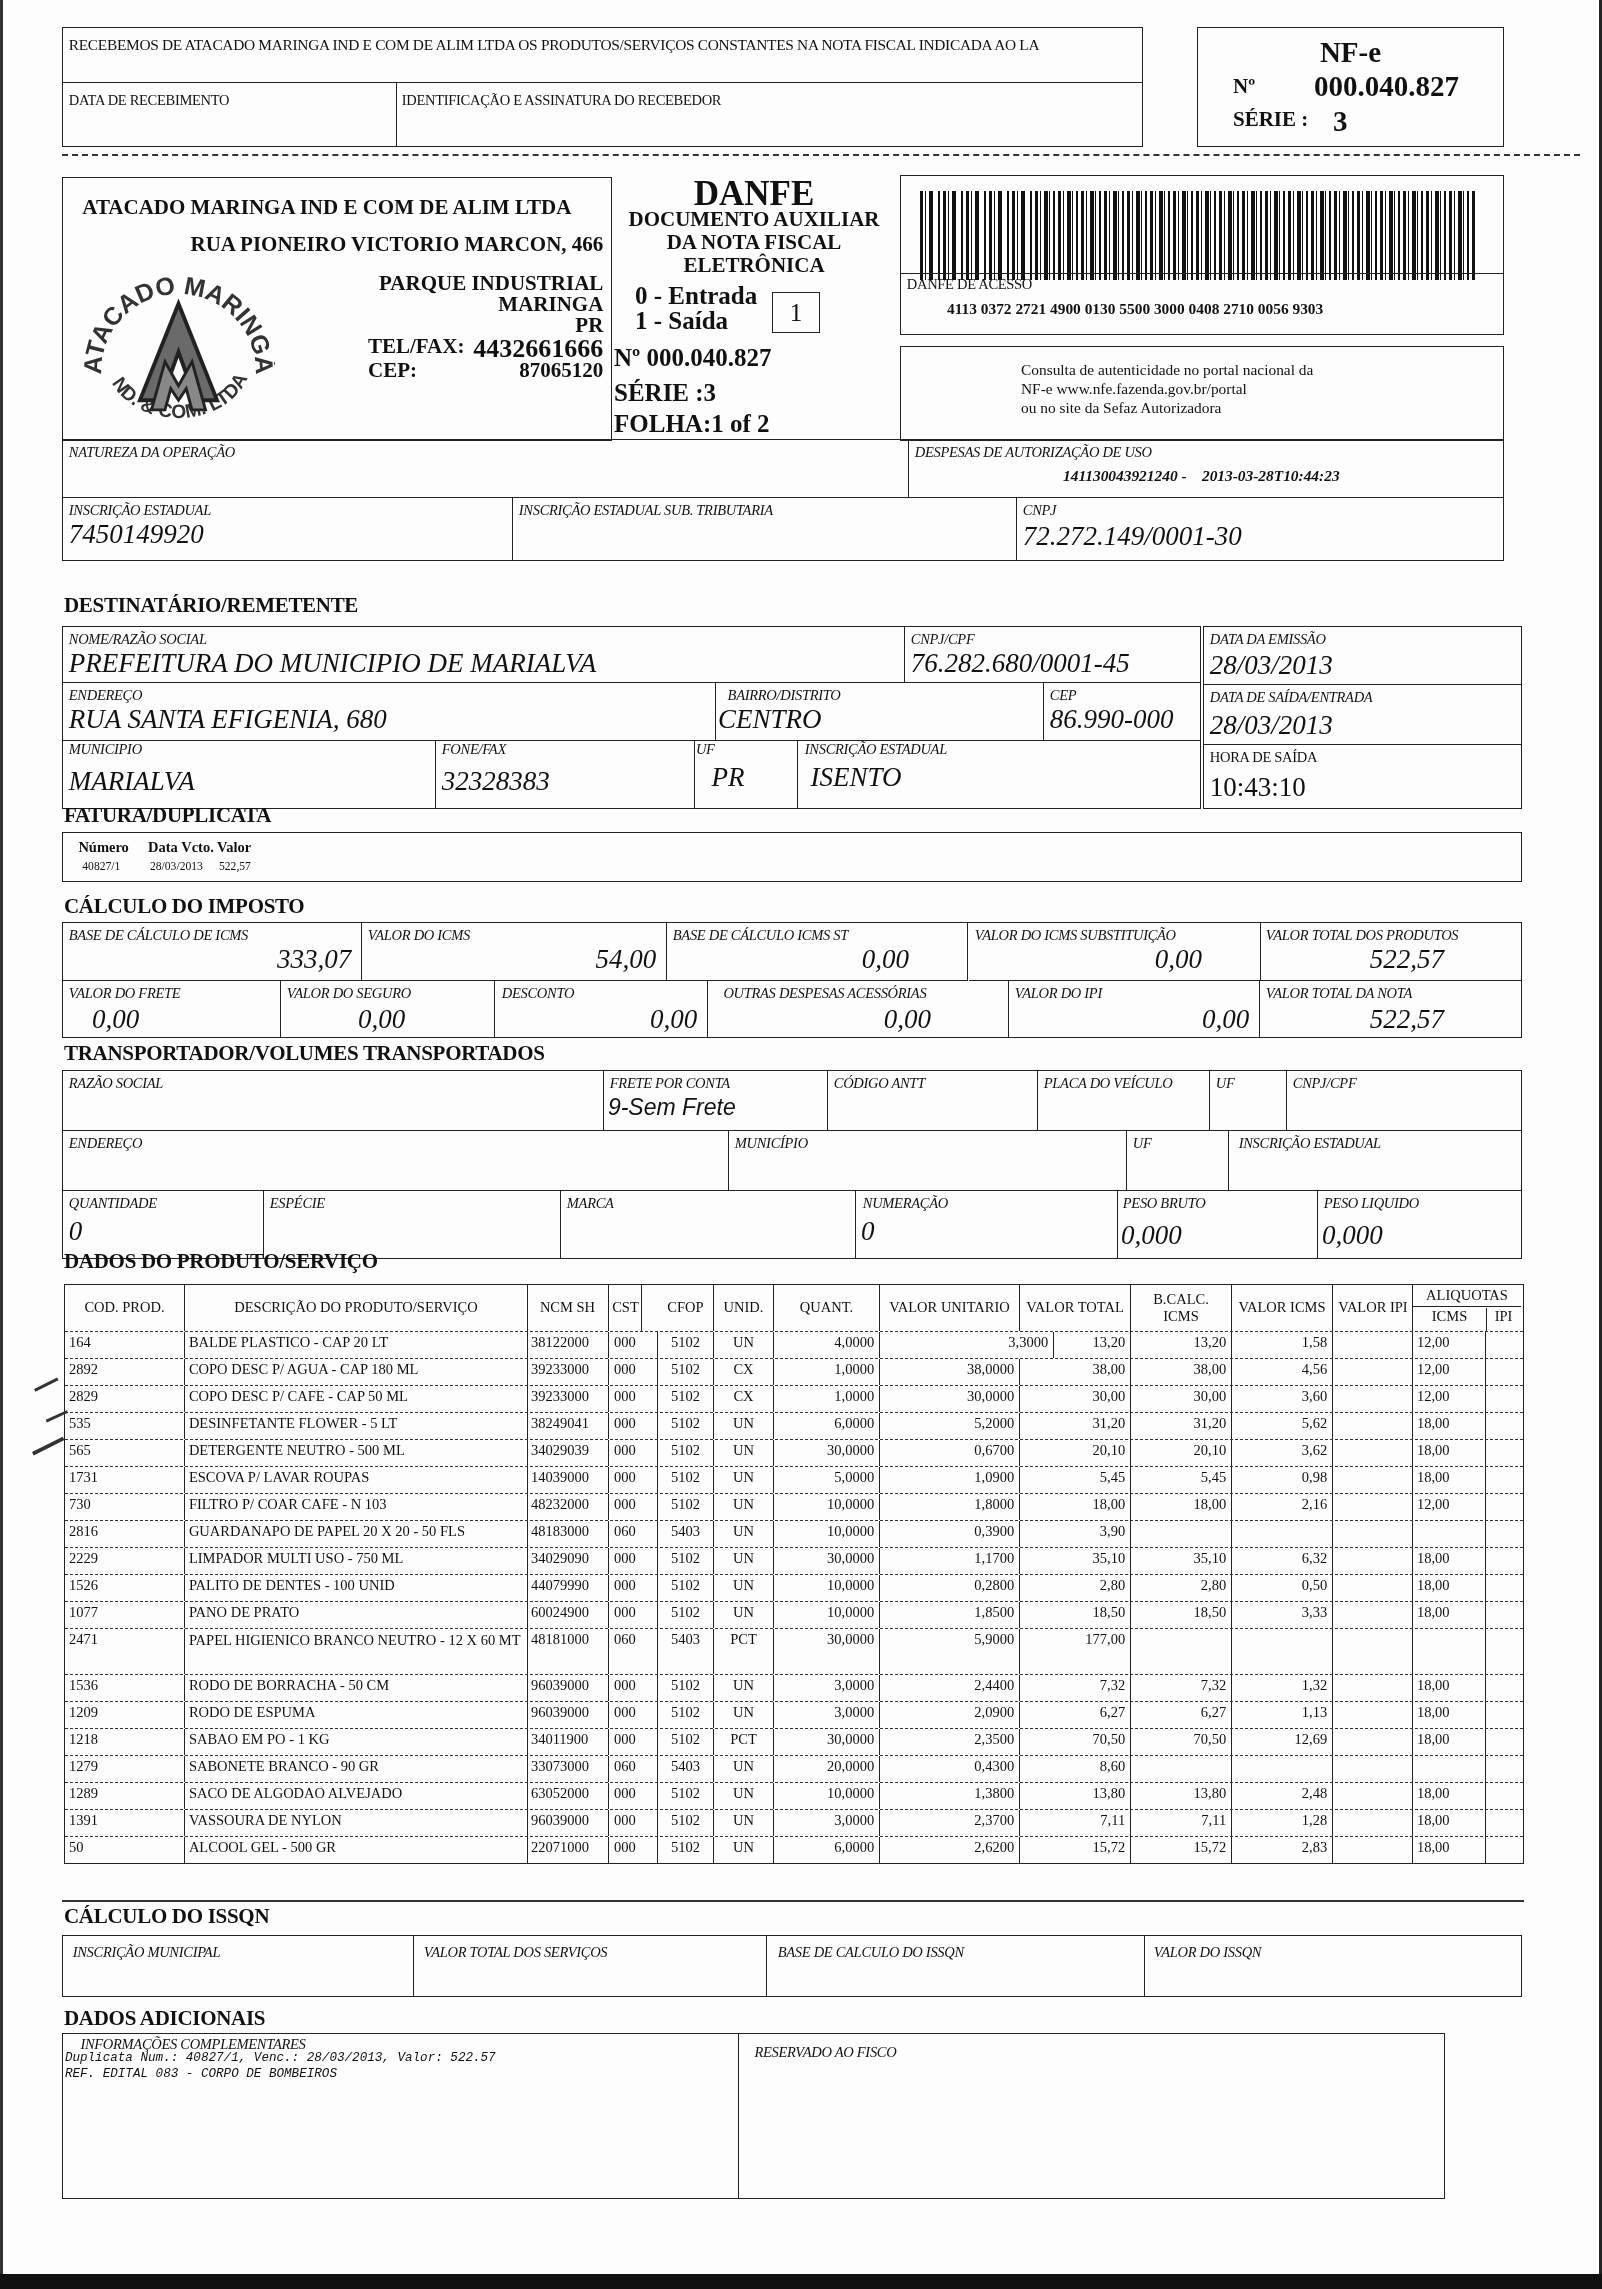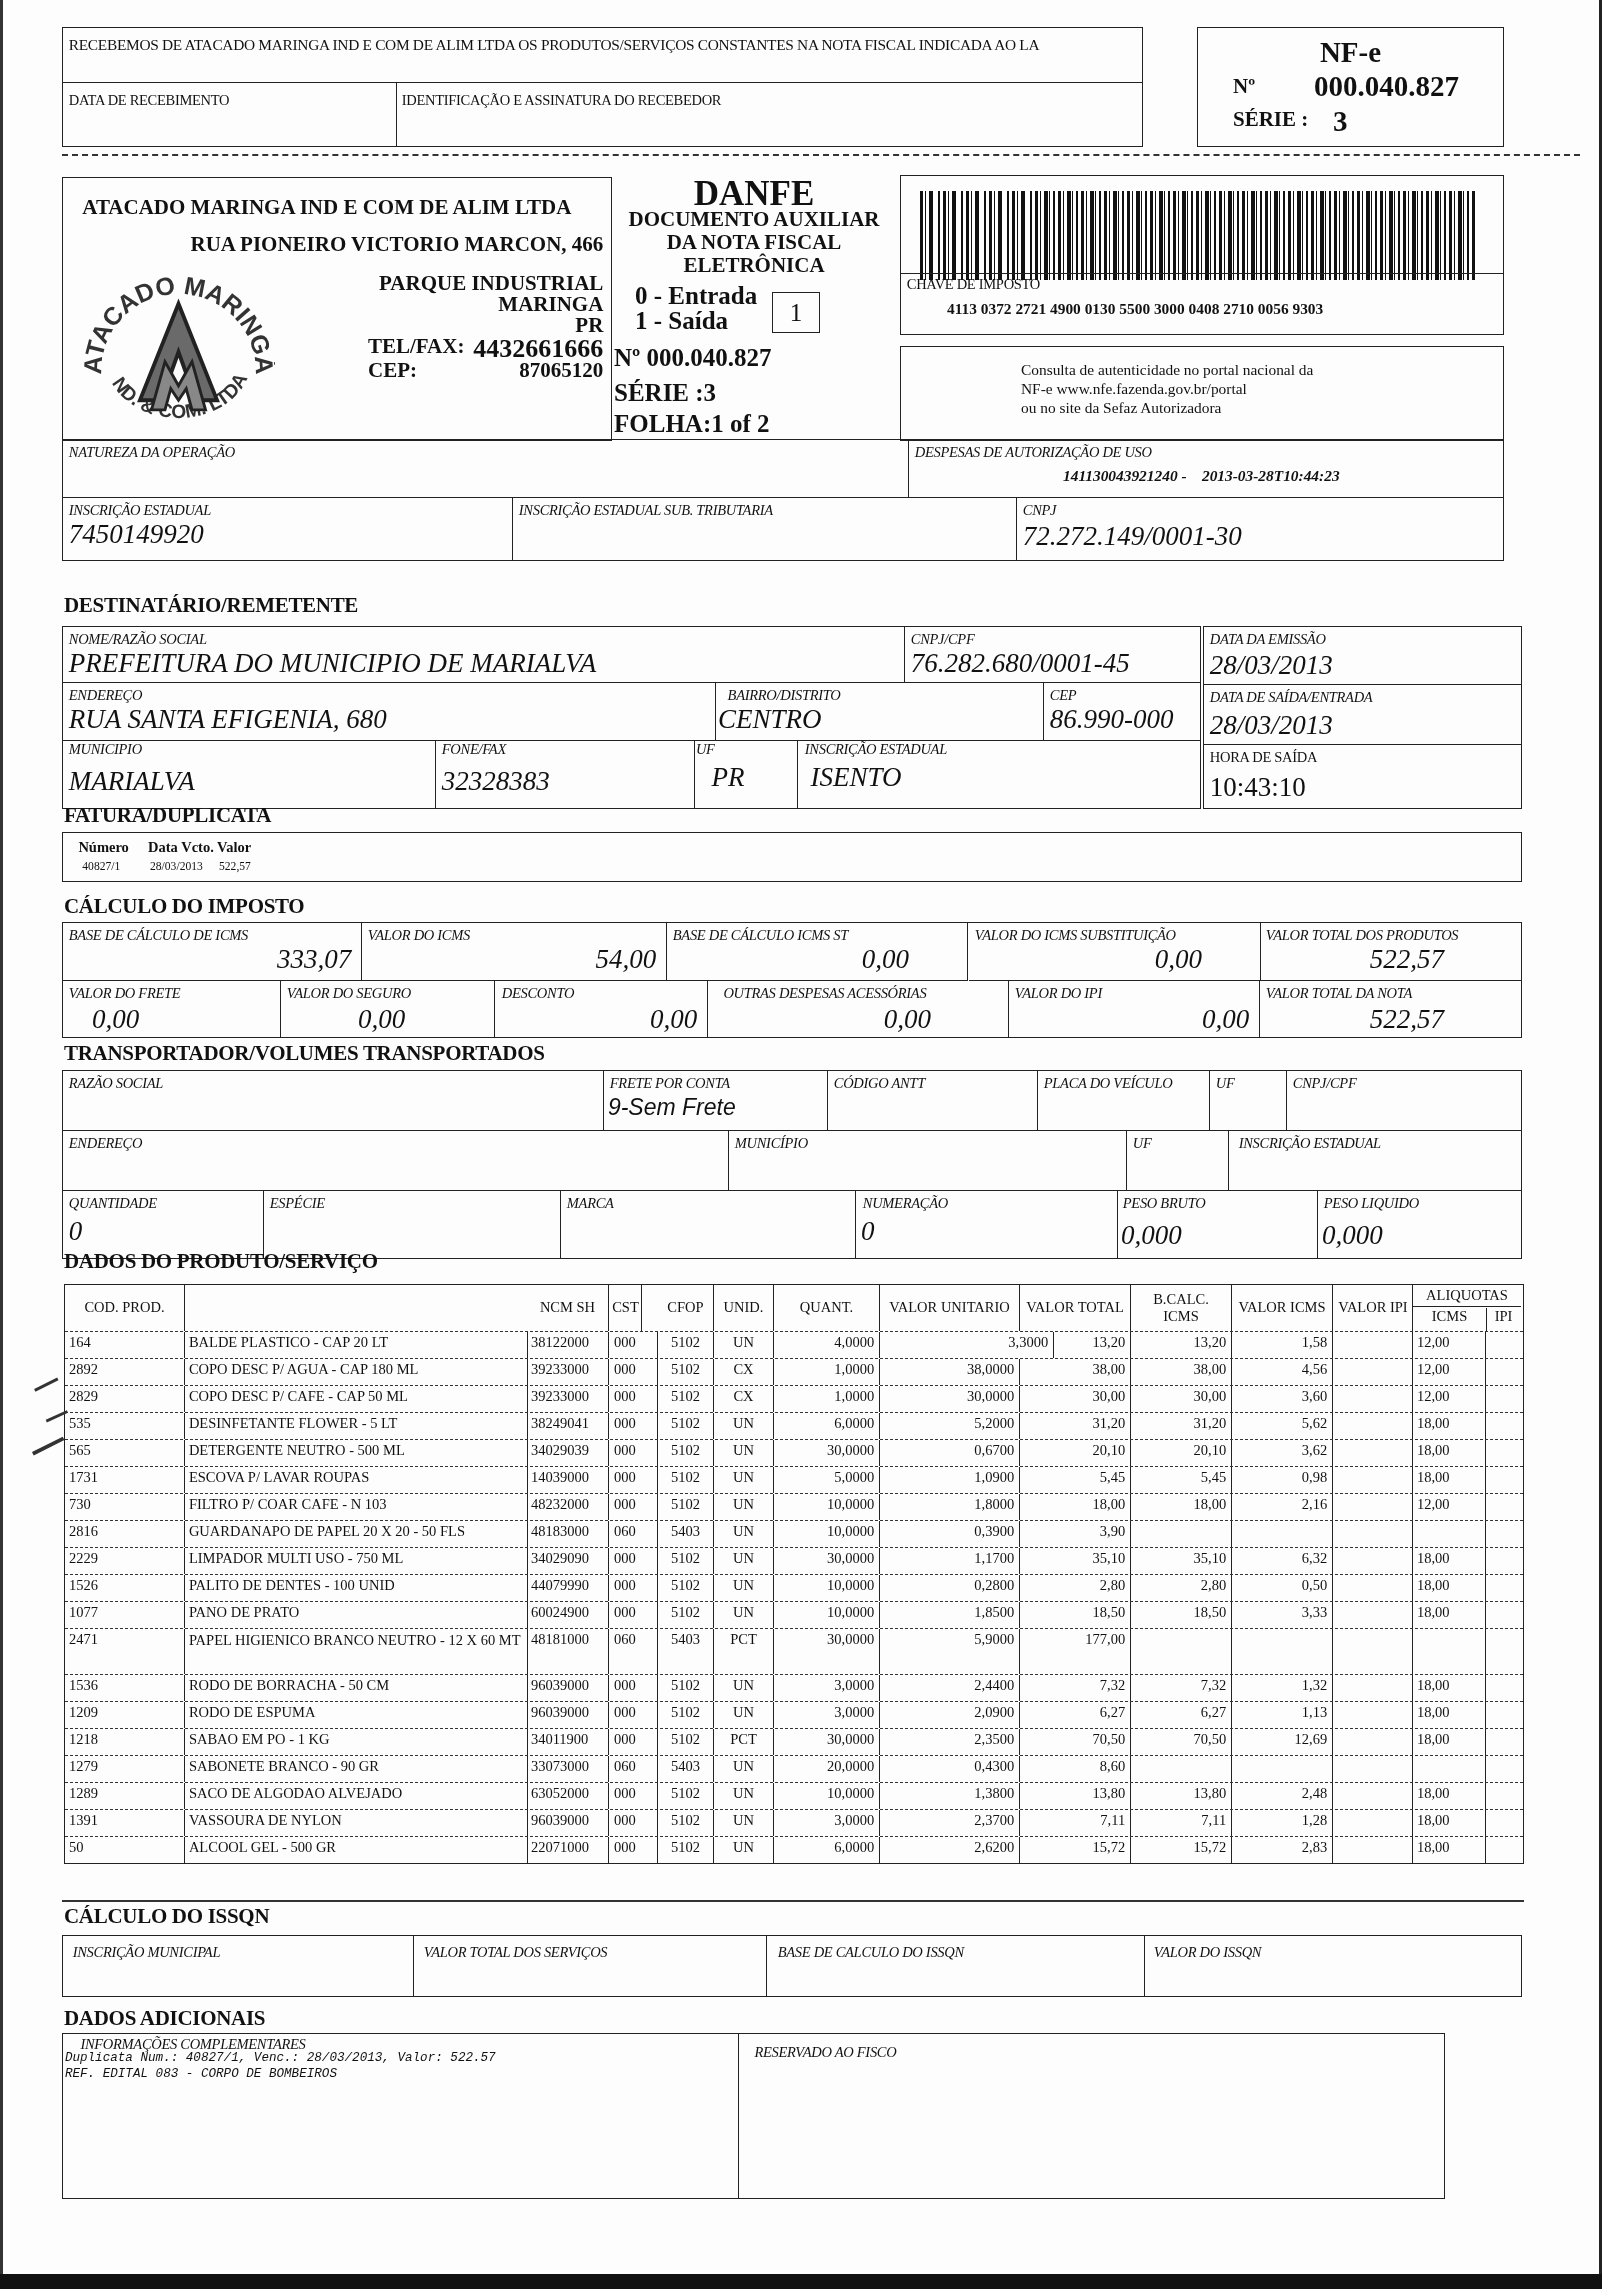--- a/index.html
+++ b/index.html
@@ -87,21 +87,21 @@
   <div class="abs" style="left:21px;top:133px;font-size:25px;font-weight:bold;">1 - Saída</div>
   <div class="abs" style="left:158px;top:118px;width:46px;height:39px;border:1.9px solid #222;text-align:center;font-size:25px;line-height:39px;">1</div>
   <div class="abs" style="left:0;top:170px;font-size:25px;font-weight:bold;">Nº  000.040.827</div>
   <div class="abs" style="left:0;top:205px;font-size:25px;font-weight:bold;">SÉRIE :3</div>
   <div class="abs" style="left:0;top:236px;font-size:25px;font-weight:bold;">FOLHA:1 of 2</div>
 </div>
 
 <div class="box" style="left:900px;top:175px;width:604px;height:160px;">
   <div class="barcode"></div>
   <div class="abs" style="left:0;right:0;top:97px;border-top:1.9px solid #222;"></div>
-  <span class="lbl" style="top:100px;font-size:14.5px;">CHAVE DE IMPOSTO</span>
+  <span class="lbl" style="top:100px;font-size:14.5px;">DANFE DE ACESSO</span>
   <div class="abs" style="left:46px;top:124px;font-size:15.4px;font-weight:bold;">4113  0372  2721  4900  0130  5500  3000  0408  2710  0056  9303</div>
 </div>
 <div class="box" style="left:900px;top:346px;width:604px;height:95px;">
   <div class="abs" style="left:120px;top:13.5px;font-size:15.4px;">Consulta de autenticidade no portal  nacional da</div>
   <div class="abs" style="left:120px;top:33px;font-size:15.4px;">NF-e www.nfe.fazenda.gov.br/portal</div>
   <div class="abs" style="left:120px;top:52px;font-size:15.4px;">ou no site da Sefaz Autorizadora</div>
 </div>
 
 <div class="box" style="left:62px;top:439px;width:1442px;height:122px;">
   <div class="cell" style="left:0;top:0;width:846px;height:58px;">
@@ -293,20 +293,21 @@
   <div class="cell" style="left:1255px;top:120px;right:0;bottom:0;border:none;">
     <span class="lbl">PESO LIQUIDO</span>
     <span class="val" style="left:3.9px;top:29px;">0,000</span>
   </div>
 </div>
 
 <div class="sect" style="left:64px;top:1249px;">DADOS DO PRODUTO/SERVIÇO</div>
 <div class="ptable">
   <div class="phead">
     <div class="pc" style="left:0;width:120px;">COD. PROD.</div>
+    <div class="pc" style="left:120px;width:343px;">DESCRIÇÃO DO PRODUTO/SERVIÇO</div>
     <div class="pc" style="left:462px;width:82px;">NCM SH</div>
     <div class="pc" style="left:545px;width:32px;">CST</div>
     <div class="pc" style="left:593px;width:56px;">CFOP</div>
     <div class="pc" style="left:649px;width:60px;">UNID.</div>
     <div class="pc" style="left:709px;width:106px;">QUANT.</div>
     <div class="pc" style="left:815px;width:140px;">VALOR UNITARIO</div>
     <div class="pc" style="left:955px;width:111px;">VALOR TOTAL</div>
     <div class="pc" style="left:1066px;width:101px;">B.CALC. ICMS</div>
     <div class="pc" style="left:1167px;width:101px;">VALOR ICMS</div>
     <div class="pc" style="left:1269px;width:79px;">VALOR IPI</div>

